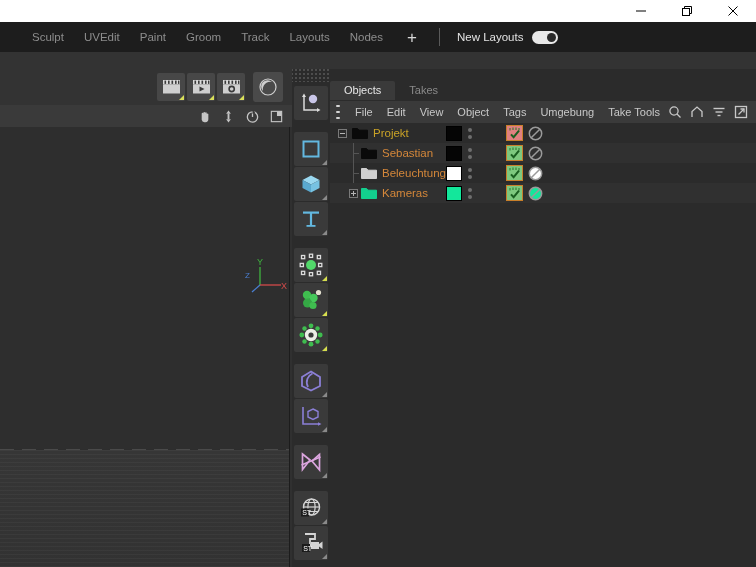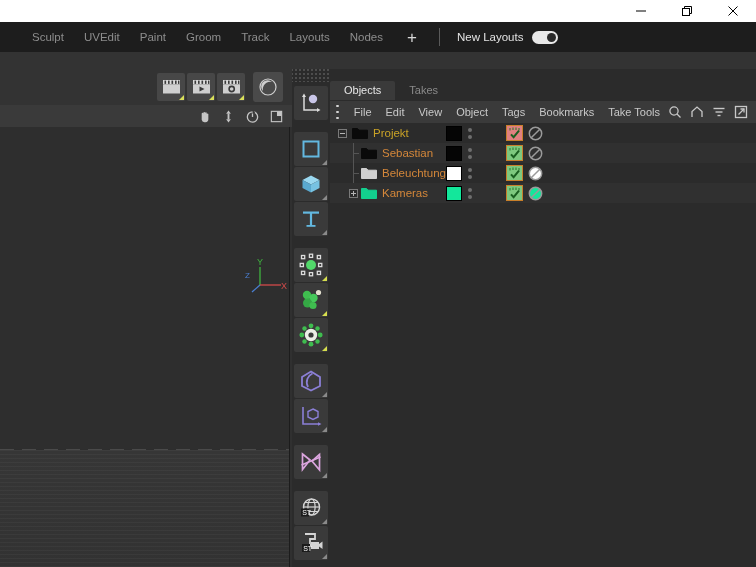--- a/index.html
+++ b/index.html
@@ -513,21 +513,21 @@
       <div class="burger">
           <span></span>
           <span></span>
           <span></span>
         </div>
       <div class="om-menu-item">File</div>
       <div class="om-menu-item">Edit</div>
       <div class="om-menu-item">View</div>
       <div class="om-menu-item">Object</div>
       <div class="om-menu-item">Tags</div>
-      <div class="om-menu-item">Bookmarks</div>
+      <div class="om-menu-item">Umgebung</div>
       <div class="om-menu-item">Take Tools</div>
       <div class="om-icons">
         <div class="om-icon">
           <svg width="14" height="14" viewBox="0 0 14 14">
             <circle cx="6" cy="6" r="4.1" fill="none" stroke="#c8c8c8" stroke-width="1.3"></circle>
             <line x1="9" y1="9" x2="12.5" y2="12.5" stroke="#c8c8c8" stroke-width="1.3"></line>
           </svg>
         </div>
         <div class="om-icon">
           <svg width="14" height="14" viewBox="0 0 14 14">

